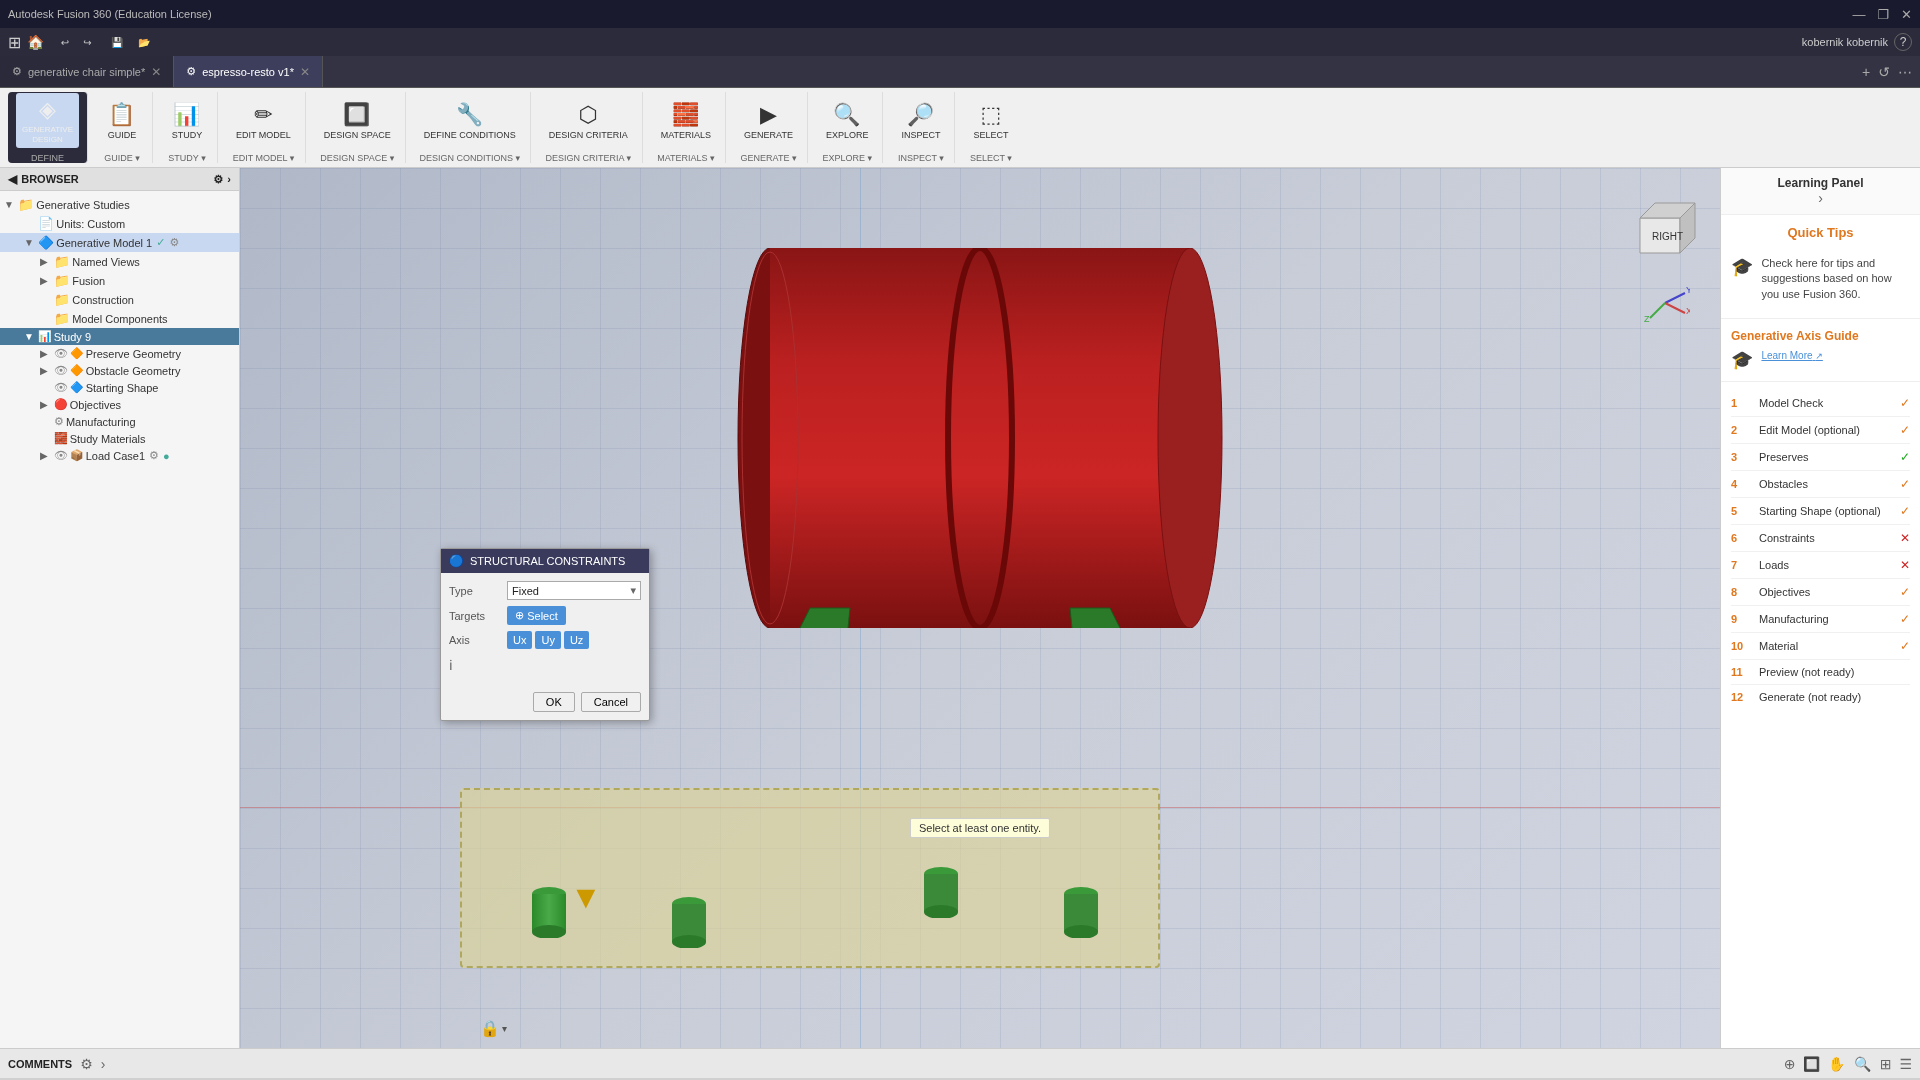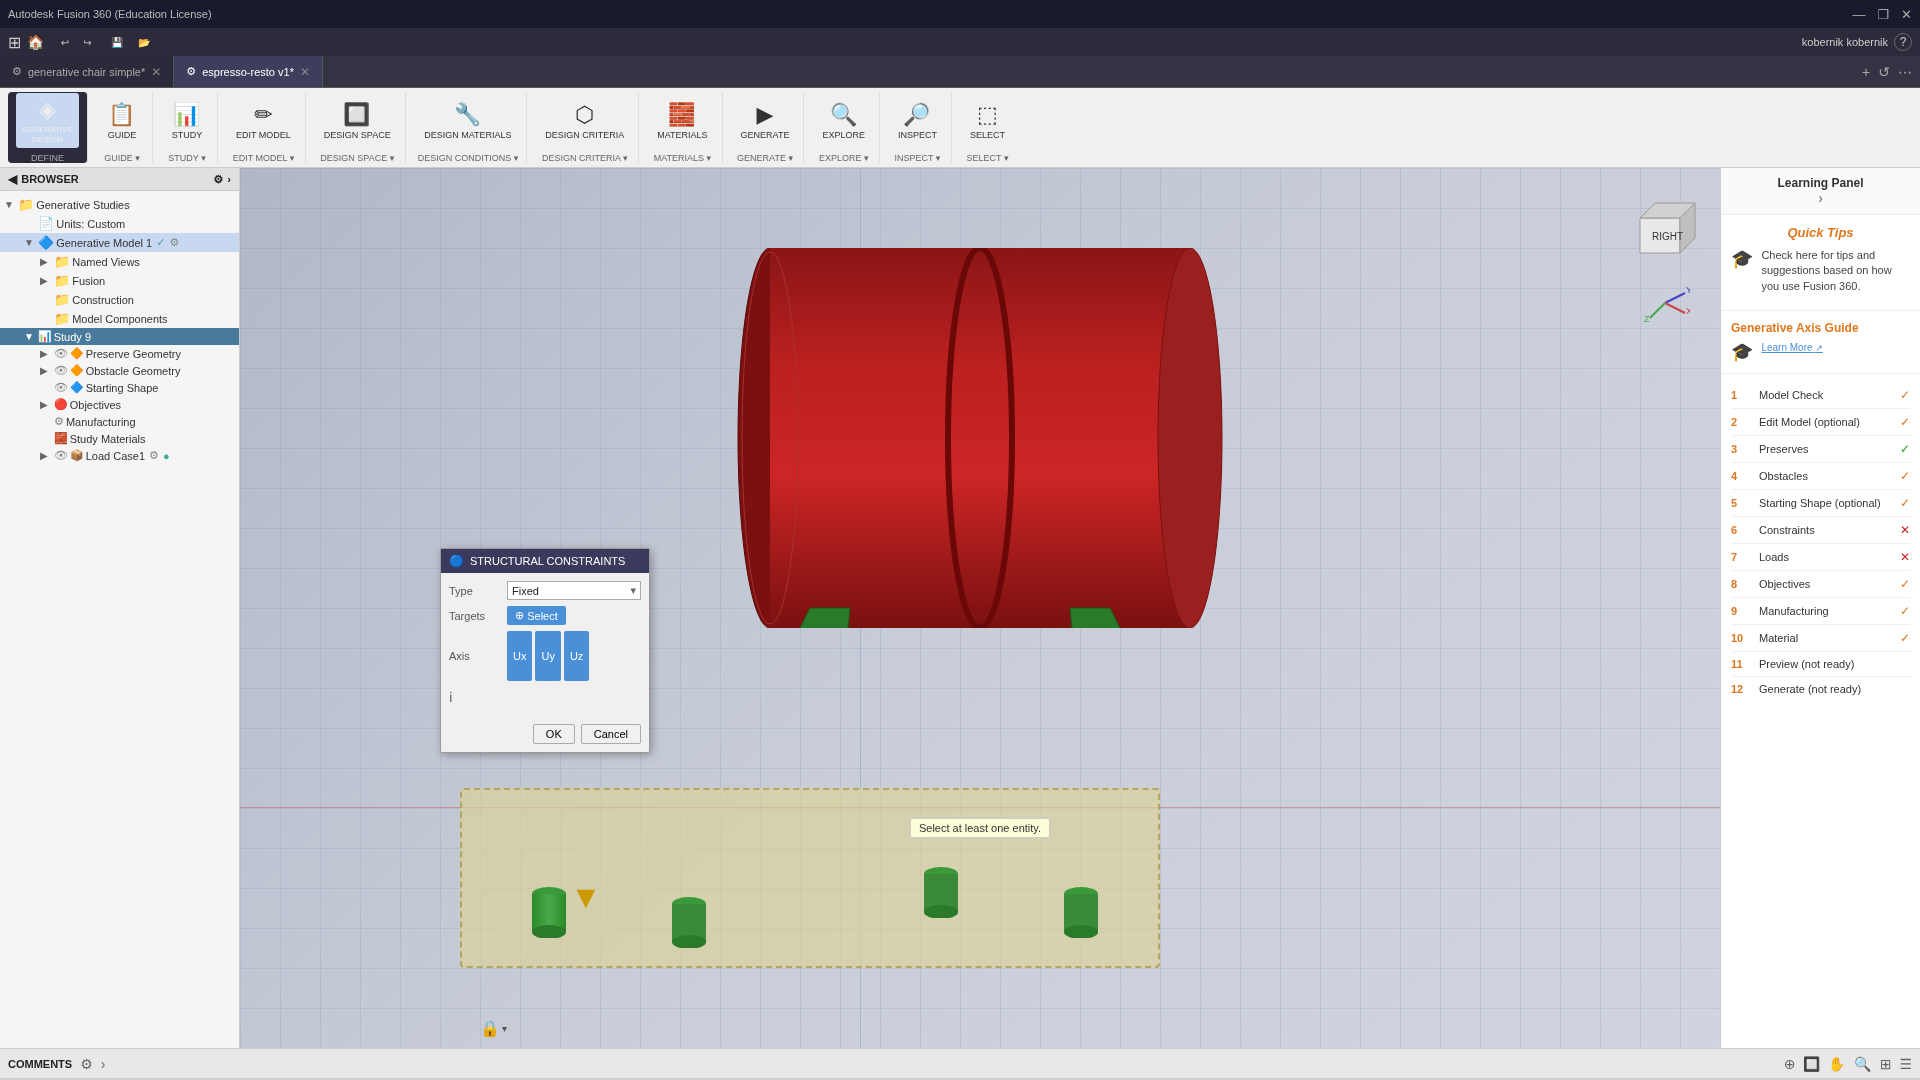--- a/index.html
+++ b/index.html
@@ -126,21 +126,21 @@
     .dlg-label { color: #555; width: 52px; font-size: 11px; }
     .dlg-select {
       flex: 1; border: 1px solid #aaa; background: #fff; padding: 2px 4px;
       font-size: 11px; display: flex; align-items: center; justify-content: space-between;
     }
     .select-btn {
       background: #4a90d9; color: #fff; border: none; padding: 3px 8px;
       font-size: 11px; cursor: pointer; border-radius: 2px; display: flex; align-items: center; gap: 3px;
     }
     .axis-btn {
-      background: #4a90d9; color: #fff; border: none; padding: 19px 6px;
+      background: #4a90d9; color: #fff; border: none; padding: 3px 6px;
       font-size: 11px; cursor: pointer; border-radius: 2px;
     }
     .dlg-info { color: #666; font-size: 14px; }
     .dlg-actions { display: flex; justify-content: flex-end; gap: 6px; padding: 4px 8px 8px; }
     .btn-ok { background: #f0f0f0; border: 1px solid #aaa; padding: 3px 12px; font-size: 11px; cursor: pointer; border-radius: 2px; }
     .btn-cancel { background: #f0f0f0; border: 1px solid #aaa; padding: 3px 12px; font-size: 11px; cursor: pointer; border-radius: 2px; }
 
     
     #status-bar {
       height: 30px; background: #e8e8e8; border-top: 1px solid #ccc;
@@ -180,21 +180,21 @@
     #lp-header {
       display: flex; align-items: center; justify-content: space-between;
       padding: 8px 10px; border-bottom: 1px solid #eee; background: #fafafa; flex-direction: column;
     }
     #lp-header .lp-title { font-size: 12px; font-weight: bold; color: #333; }
     #lp-header .lp-close { cursor: pointer; color: #666; font-size: 14px; }
 
     #lp-body { flex: 1; overflow-y: auto; padding: 0; }
 
     .lp-section { padding: 10px; border-bottom: 1px solid #eee; }
-    .lp-section-title { font-size: 13px; font-weight: bold; color: #e07820; margin-bottom: 8px; text-align: center; font-style: italic; }
+    .lp-section-title { font-size: 13px; font-weight: bold; color: #e07820; margin-bottom: 16px; text-align: center; }
 
     .lp-qt { display: flex; gap: 8px; margin-bottom: 6px; }
     .lp-qt-icon { font-size: 18px; color: #e07820; flex-shrink: 0; }
     .lp-qt-text { font-size: 11px; color: #444; line-height: 1.4; }
 
     .lp-guide-title { font-size: 12px; font-weight: bold; color: #e07820; margin-bottom: 6px; }
     .lp-guide-text { font-size: 10px; color: #555; line-height: 1.4; margin-bottom: 8px; }
     .lp-learn-more { color: #4a90d9; cursor: pointer; text-decoration: underline; font-size: 10px; }
     .lp-learn-more-icon { font-size: 9px; }
 
@@ -310,21 +310,21 @@
         <span>DESIGN SPACE</span>
       </button>
     </div>
     <div class="rg-label">DESIGN SPACE ▾</div>
   </div>
 
   <div class="ribbon-group">
     <div class="rg-items">
       <button class="rb-btn">
         <span class="rb-icon">🔧</span>
-        <span>DESIGN MATERIALS</span>
+        <span>DEFINE CONDITIONS</span>
       </button>
     </div>
     <div class="rg-label">DESIGN CONDITIONS ▾</div>
   </div>
 
   <div class="ribbon-group">
     <div class="rg-items">
       <button class="rb-btn">
         <span class="rb-icon">⬡</span>
         <span>DESIGN CRITERIA</span>

